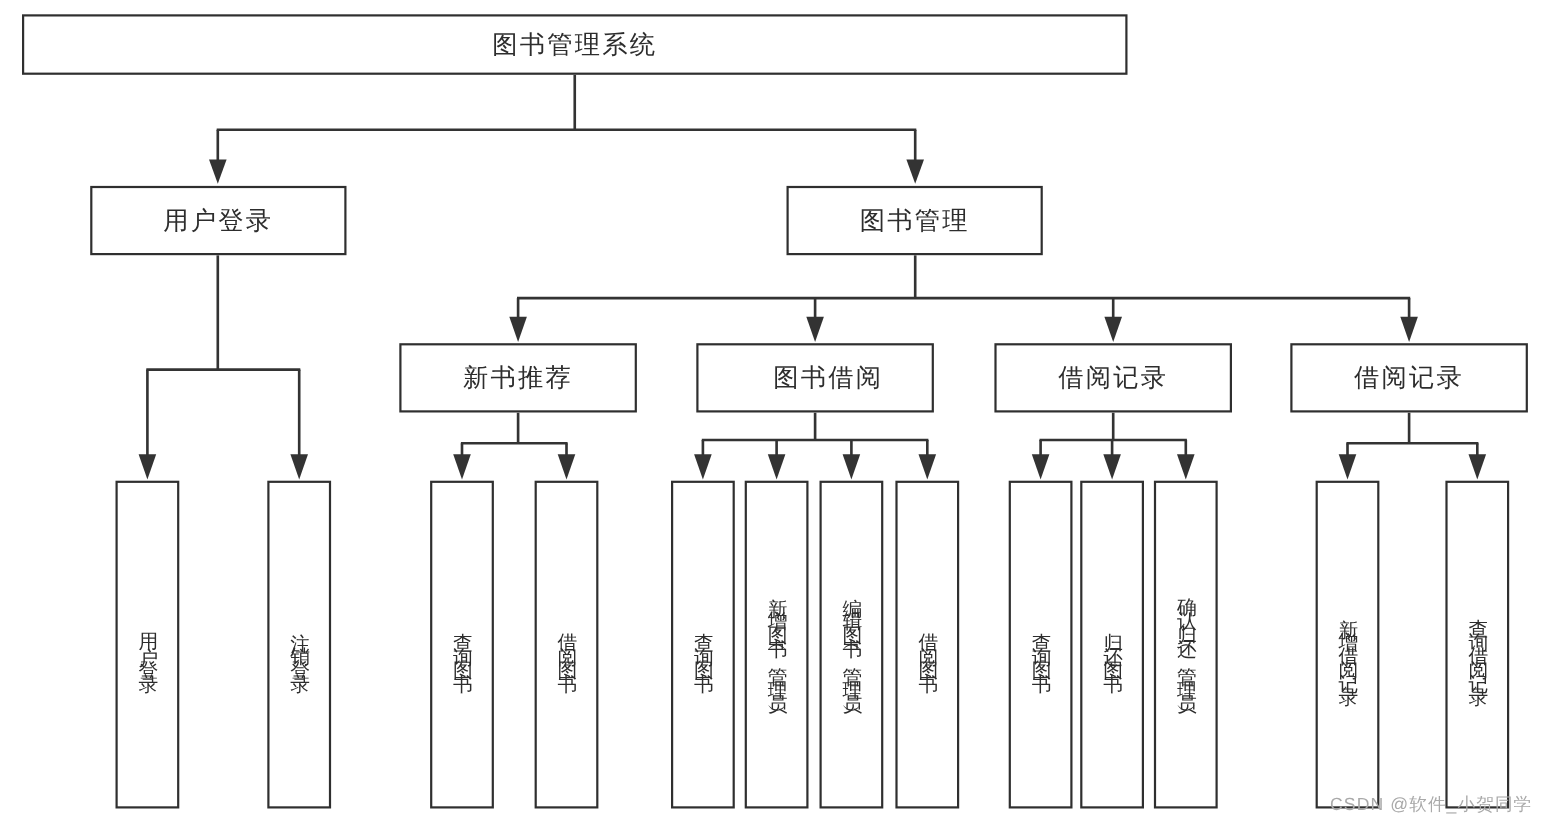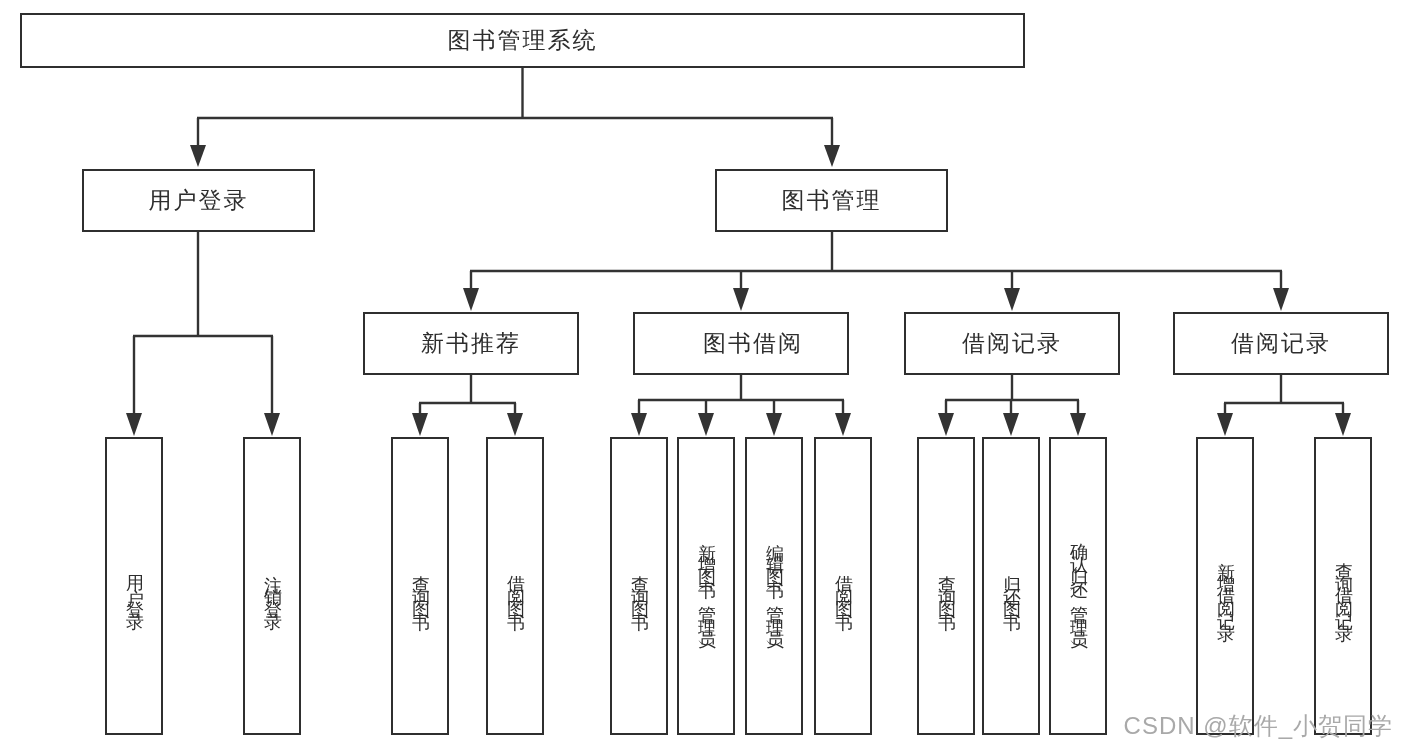--- a/index.html
+++ b/index.html
@@ -48,21 +48,21 @@
     writing-mode: vertical-rl;
     font-size: 18px;
     letter-spacing: 0.7em;
     line-height: 1.1;
     white-space: nowrap;
   }
   .watermark {
     position: absolute;
     right: 12px;
     bottom: 5px;
-    font-size: 24px;
+    font-size: 16px;
     color: #a9a9a9;
     letter-spacing: 1px;
     white-space: nowrap;
   }
 </style>
 </head>
 <body>
 
 <div id="canvas">
 

